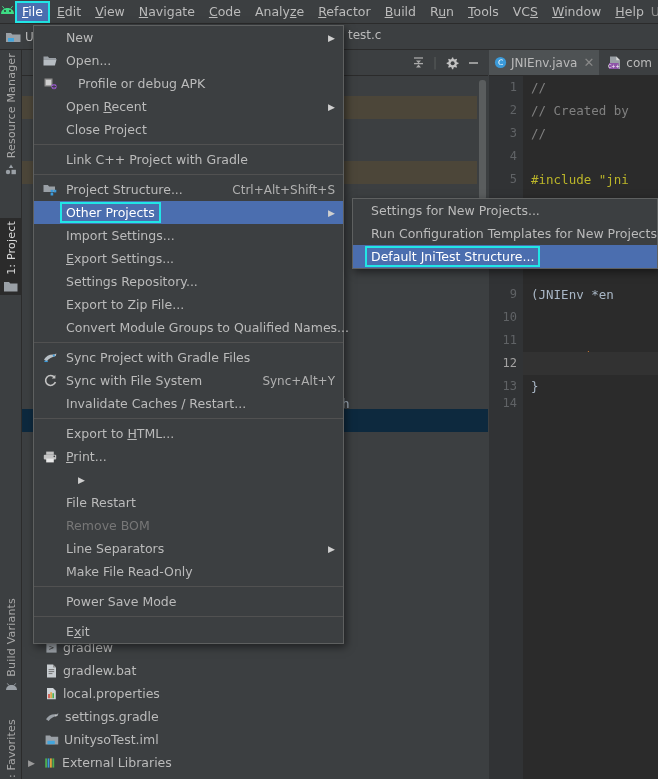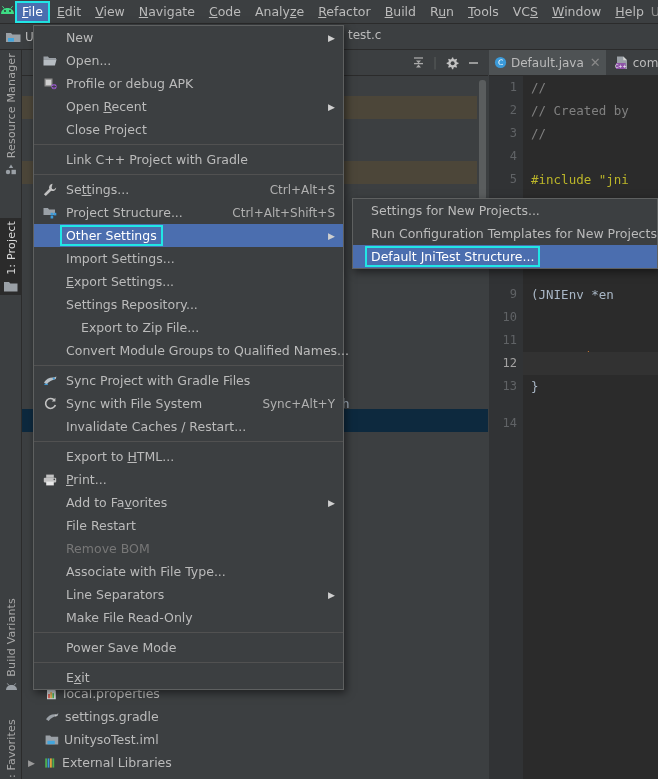--- a/index.html
+++ b/index.html
@@ -369,21 +369,21 @@
 
   <div class="editorpanel">
     <div class="etabs">
       <div class="etab sel">
         <span>
           <svg width="13" height="13" viewBox="0 0 13 13">
             <circle cx="6.5" cy="6.5" r="5.6" fill="#3b9ad9"></circle>
             <text x="6.5" y="9.4" font-size="7.5" fill="#ffffff" text-anchor="middle" font-family="DejaVu Sans, sans-serif">C</text>
           </svg>
         </span>
-        <span>Default.java</span>
+        <span>JNIEnv.java</span>
         <span class="xclose">✕</span>
       </div>
       <div class="etab">
         <span>
           <svg width="14" height="14" viewBox="0 0 14 14">
             <path d="M2 0.6 h6.3 L12 4.3 V13 H2 Z" fill="#9aa0a6"></path>
             <path d="M8.3 0.6 L12 4.3 H8.3 Z" fill="#d7d7d7"></path>
             <rect x="1" y="7" width="9.6" height="6" fill="#8e54a8"></rect>
             <text x="5.8" y="11.8" font-size="5" fill="#ffffff" text-anchor="middle" font-family="DejaVu Sans, sans-serif">C++</text>
           </svg>
@@ -396,21 +396,21 @@
       <div class="gline" style="top:0px;">1</div>
       <div class="gline" style="top:23px;">2</div>
       <div class="gline" style="top:46px;">3</div>
       <div class="gline" style="top:69px;">4</div>
       <div class="gline" style="top:92px;">5</div>
       <div class="gline" style="top:207px;">9</div>
       <div class="gline" style="top:230px;">10</div>
       <div class="gline" style="top:253px;">11</div>
       <div class="gline cur" style="top:276px;">12</div>
       <div class="gline" style="top:299px;">13</div>
-      <div class="gline" style="top:336px;">14</div>
+      <div class="gline" style="top:316px;">14</div>
     </div>
 
     <div class="code">
       <div class="cline c-cmt" style="top:0px;">//</div>
       <div class="cline c-cmt" style="top:23px;">// Created by</div>
       <div class="cline c-cmt" style="top:46px;">//</div>
       <div class="cline c-pre" style="top:92px;">#include "jni</div>
       <div class="cline c-txt" style="top:207px;">(JNIEnv *en</div>
       <div class="cline c-kw" style="top:269px;">return (*en</div>
       <div class="cline curline" style="top:276px;"></div>
@@ -435,79 +435,70 @@
       </div>
       <div class="mitem">
         <span class="micon">
           <svg width="14" height="13" viewBox="0 0 14 13">
             <rect x="1.5" y="1.5" width="8" height="8" fill="#8e8e8e"></rect>
             <rect x="2.8" y="2.8" width="5.4" height="5.4" fill="#d0d0d0"></rect>
             <circle cx="11" cy="9.6" r="2.6" fill="#9b59d0"></circle>
             <path d="M11 7.6 v4 M9 9.6 h4" stroke="#3c3f41" stroke-width="1"></path>
           </svg>
         </span>
-        <span class="mlabel" style="flex: 1 1 auto;">Profile or debug APK</span>
+        <span class="mlabel" style="flex: 1 1 auto; margin-left: 12px;">Profile or debug APK</span>
       </div>
       <div class="mitem">
         <span class="micon"></span>
         <span class="mlabel" style="flex: 1 1 auto;">Open <span class="mn">R</span>ecent</span>
         <span class="marrow">▶</span>
       </div>
       <div class="mitem">
         <span class="micon"></span>
         <span class="mlabel" style="flex: 1 1 auto;">Close Project</span>
       </div>
       <div class="msep"></div>
       <div class="mitem">
         <span class="micon"></span>
         <span class="mlabel" style="flex: 1 1 auto;">Link C++ Project with Gradle</span>
       </div>
       <div class="msep"></div>
-      <div class="mitem">
-        <span class="micon">
-          <svg width="14" height="14" viewBox="0 0 14 14">
-            <path d="M9.6 0.8 a3.6 3.6 0 0 0 -3.3 5 L0.9 11.2 l1.9 1.9 L8.2 7.7 a3.6 3.6 0 0 0 5 -3.3 l-2.2 2.2 -1.9 -0.5 -0.5 -1.9 Z" fill="#c2c2c2"></path>
-          </svg>
-        </span>
-        <span class="mlabel" style="flex: 1 1 auto;">Se<span class="mn">tt</span>ings...</span>
-        <span class="mkey">Ctrl+Alt+S</span>
-      </div>
       <div class="mitem">
         <span class="micon">
           <svg width="14" height="12" viewBox="0 0 14 12">
             <path d="M0.5 1 h4.4 l1.2 1.4 H12 V8 H0.5 Z" fill="#9aa0a6"></path>
             <rect x="7.6" y="5.8" width="2.6" height="2.6" fill="#3b9ad9"></rect>
             <rect x="10.7" y="5.8" width="2.6" height="2.6" fill="#3b9ad9"></rect>
             <rect x="7.6" y="8.9" width="2.6" height="2.6" fill="#3b9ad9"></rect>
           </svg>
         </span>
         <span class="mlabel" style="flex: 1 1 auto;">Project Structure...</span>
         <span class="mkey">Ctrl+Alt+Shift+S</span>
       </div>
       <div class="mitem sel hl-box">
         <span class="micon"></span>
-        <span class="mlabel-wrap"><span class="mlabel">Other Settings</span></span>
+        <span class="mlabel-wrap"><span class="mlabel">Other Projects</span></span>
         <span style="flex: 1 1 auto;"></span>
         <span class="marrow">▶</span>
       </div>
       <div class="mitem">
         <span class="micon"></span>
         <span class="mlabel" style="flex: 1 1 auto;">Import Settings...</span>
       </div>
       <div class="mitem">
         <span class="micon"></span>
         <span class="mlabel" style="flex: 1 1 auto;"><span class="mn">E</span>xport Settings...</span>
       </div>
       <div class="mitem">
         <span class="micon"></span>
         <span class="mlabel" style="flex: 1 1 auto;">Settings Repository...</span>
       </div>
       <div class="mitem">
         <span class="micon"></span>
-        <span class="mlabel" style="flex: 1 1 auto; margin-left: 15px;">Export to Zip File...</span>
+        <span class="mlabel" style="flex: 1 1 auto;">Export to Zip File...</span>
       </div>
       <div class="mitem">
         <span class="micon"></span>
         <span class="mlabel" style="flex: 1 1 auto;">Convert Module Groups to Qualified Names...</span>
       </div>
       <div class="msep"></div>
       <div class="mitem">
         <span class="micon">
           <svg width="15" height="13" viewBox="0 0 15 13">
             <path d="M1 8.6 C3 5 7 3 11 3.6 l2.4 -1.1 -0.6 2.4 C10 5.6 6 7 3.6 10.4 Z" fill="#b8c0c6"></path>
@@ -542,34 +533,29 @@
             <rect x="3.2" y="0.6" width="7.6" height="3.2" fill="#c2c2c2"></rect>
             <rect x="0.8" y="3.8" width="12.4" height="4.8" rx="1" fill="#c2c2c2"></rect>
             <rect x="3.2" y="7.6" width="7.6" height="3.8" fill="#e8e8e8"></rect>
             <circle cx="11.3" cy="5.4" r="0.8" fill="#3c3f41"></circle>
           </svg>
         </span>
         <span class="mlabel" style="flex: 1 1 auto;"><span class="mn">P</span>rint...</span>
       </div>
       <div class="mitem">
         <span class="micon"></span>
-        <span class="mlabel" style="flex: 1 1 auto;">Add to Fa<span class="mn">v</span>orites</span>
         <span class="marrow">▶</span>
       </div>
       <div class="mitem">
         <span class="micon"></span>
         <span class="mlabel" style="flex: 1 1 auto;">File Restart</span>
       </div>
       <div class="mitem disabled">
         <span class="micon"></span>
         <span class="mlabel" style="flex: 1 1 auto;">Remove BOM</span>
-      </div>
-      <div class="mitem">
-        <span class="micon"></span>
-        <span class="mlabel" style="flex: 1 1 auto;">Associate with File Type...</span>
       </div>
       <div class="mitem">
         <span class="micon"></span>
         <span class="mlabel" style="flex: 1 1 auto;">Line Separators</span>
         <span class="marrow">▶</span>
       </div>
       <div class="mitem">
         <span class="micon"></span>
         <span class="mlabel" style="flex: 1 1 auto;">Make File Read-Only</span>
       </div>

